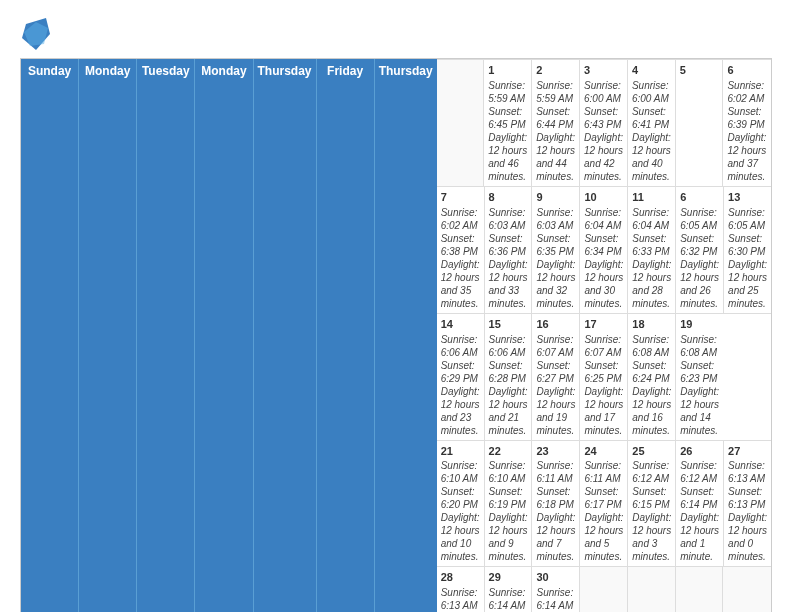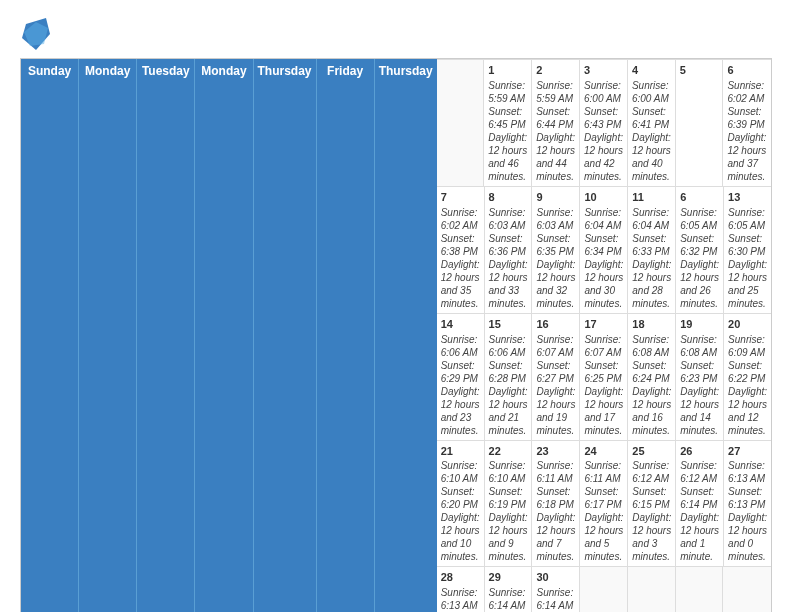--- a/index.html
+++ b/index.html
@@ -213,24 +213,20 @@
             <div class="day-info">Sunrise: 6:07 AM<br>Sunset: 6:25 PM<br>Daylight: 12 hours and 17 minutes.</div>
           </div>
           <div class="cal-cell">
             <span class="day-num">18</span>
             <div class="day-info">Sunrise: 6:08 AM<br>Sunset: 6:24 PM<br>Daylight: 12 hours and 16 minutes.</div>
           </div>
           <div class="cal-cell">
             <span class="day-num">19</span>
             <div class="day-info">Sunrise: 6:08 AM<br>Sunset: 6:23 PM<br>Daylight: 12 hours and 14 minutes.</div>
           </div>
-          <div class="cal-cell">
-            <span class="day-num">20</span>
-            <div class="day-info">Sunrise: 6:09 AM<br>Sunset: 6:22 PM<br>Daylight: 12 hours and 12 minutes.</div>
-          </div>
         </div>
         <div class="cal-row">
           <div class="cal-cell">
             <span class="day-num">21</span>
             <div class="day-info">Sunrise: 6:10 AM<br>Sunset: 6:20 PM<br>Daylight: 12 hours and 10 minutes.</div>
           </div>
           <div class="cal-cell">
             <span class="day-num">22</span>
             <div class="day-info">Sunrise: 6:10 AM<br>Sunset: 6:19 PM<br>Daylight: 12 hours and 9 minutes.</div>
           </div>

